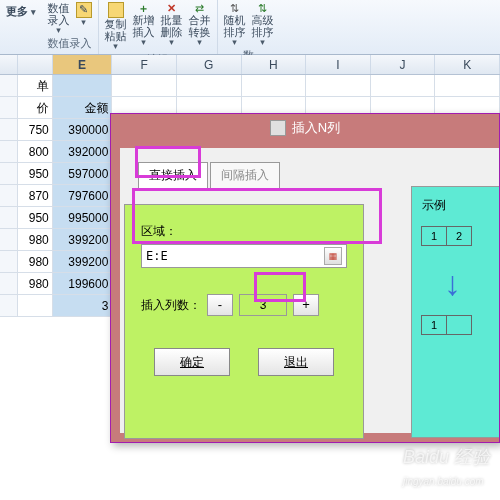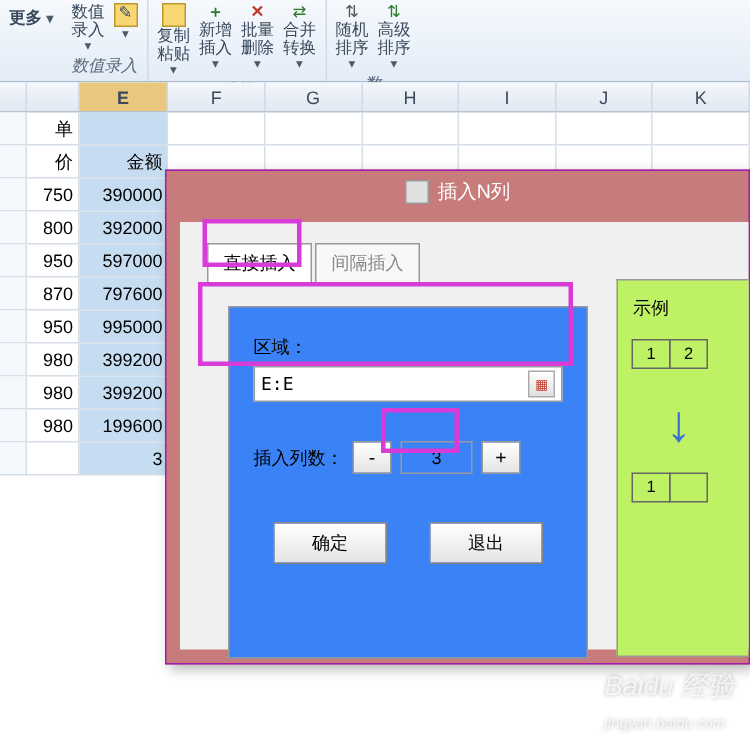--- a/index.html
+++ b/index.html
@@ -3,21 +3,21 @@
 <meta charset="utf-8">
 <style>
 * { box-sizing: border-box; margin: 0; padding: 0; font-family: "Microsoft YaHei", SimSun, sans-serif; }
 body { background: #f0f0f0; width: 500px; height: 500px; overflow: hidden; position: relative; }
 
 
 .ribbon { height: 55px; background: linear-gradient(#f6f9fd, #e3ecf7); border-bottom: 1px solid #a8b8cc; display: flex; align-items: flex-start; font-size: 11px; color: #3a4a5c; }
 .ribbon-group { text-align: center; padding: 2px 6px; border-right: 1px solid #cfdae8; height: 100%; display: flex; flex-direction: column; justify-content: space-between; }
 .ribbon-btns { display: flex; gap: 6px; justify-content: center; }
 .ribbon-btn { display: flex; flex-direction: column; align-items: center; font-size: 11px; line-height: 1.1; }
-.ribbon-label { font-size: 11px; color: #5a6a7c; padding-bottom: 2px; font-style: italic; }
+.ribbon-label { font-size: 11px; color: #5a6a7c; padding-bottom: 2px; }
 .ribbon-more { padding: 4px 6px; font-weight: bold; }
 .ico { width: 16px; height: 16px; display: inline-block; }
 .ico-copy { background:#f7d774; border:1px solid #b89a2c; }
 .ico-plus { color:#2a7a2a; font-weight:bold; }
 .ico-del { color:#c0392b; font-weight:bold; }
 .ico-swap { color:#2a7a2a; }
 .ico-rand { color:#555; }
 .ico-sort { color:#2a7a2a; }
 .drop { font-size: 9px; color: #4a5a6a; }
 
@@ -36,31 +36,31 @@
 .hcA{width:18px}.hcD{width:35px}.hcE{width:60px;background:#e9c77d;font-weight:bold}.hcF,.hcG,.hcH,.hcI,.hcJ,.hcK{width:65px}
 
 
 .dlg { position: absolute; top: 113px; left: 110px; width: 390px; height: 330px; background:#c77b7b; border:1px solid #a21caf; box-shadow: 3px 3px 8px rgba(0,0,0,0.3); }
 .dlg-title { height: 28px; color:#fff; font-size: 13px; text-align: center; line-height: 28px; display:flex; align-items:center; justify-content:center; gap:6px; }
 .dlg-ico { width:16px; height:16px; background:#e0e0e0; border:1px solid #999; display:inline-block; }
 .dlg-body { position: absolute; top: 34px; left: 9px; right: 0; bottom: 9px; background:#f0f0f0; }
 .tabs { display:flex; margin: 14px 0 16px 18px; }
 .tab { border:1px solid #999; border-bottom:none; padding:4px 10px; font-size:12px; background:#fff; margin-right:2px; }
 .tab.inactive { background:#f8f8f8; color:#888; }
-.panel { border:1px solid #999; margin: 0 0 0 32px; padding: 18px 16px 14px 16px; background:#3b82f6; width: 240px; height: 235px; }
+.panel { border:1px solid #999; margin: 0 0 0 4px; padding: 18px 16px 14px 16px; background:#bef264; width: 240px; height: 235px; }
 .fld-lbl { font-size:12px; margin-bottom:4px; }
 .range-box { border:1px solid #999; height:24px; display:flex; align-items:center; padding:0 4px; background:#fff; }
 .range-box input { border:none; outline:none; font-size:12px; width:180px; font-family: monospace; }
 .range-pick { width:18px; height:18px; background:linear-gradient(#fefefe,#e0e0e0); border:1px solid #aaa; display:flex; align-items:center; justify-content:center; font-size:9px; color:#c0392b; }
 .spin-row { display:flex; align-items:center; gap:6px; margin-top:26px; font-size:12px; }
 .spin-btn { width:26px; height:22px; border:1px solid #999; background:linear-gradient(#fff,#e4e4e4); text-align:center; line-height:20px; font-size:13px; }
 .spin-val { width:48px; height:22px; border:1px solid #999; text-align:center; line-height:20px; font-size:12px; }
 .btn-row { display:flex; gap:28px; margin-top:32px; justify-content:center; }
-.btn { width:76px; height:28px; border:1px solid #888; background:linear-gradient(#fff,#e4e4e4); font-size:12px; text-align:center; line-height:26px; }
-.example { position:absolute; top:38px; right:-0px; width:88px; border:1px solid #999; border-right:none; background:#bef264; padding:10px 0 0 10px; font-size:12px; height:252px; }
+.btn { width:76px; height:28px; border:1px solid #888; background:linear-gradient(#fff,#e4e4e4); font-size:12px; text-align:center; line-height:26px;text-decoration:underline; }
+.example { position:absolute; top:38px; right:-0px; width:88px; border:1px solid #999; border-right:none; background:#5eead4; padding:10px 0 0 10px; font-size:12px; height:252px; }
 .ex-title { margin-bottom:12px; }
 .ex-cells { display:flex; }
 .ex-cells span { width:26px; height:20px; border:1px solid #666; text-align:center; line-height:18px; font-size:11px; margin-left:-1px; }
 .ex-arrow { color:#3b6fd6; font-size:34px; margin: 18px 0 12px 22px; }
 
 
 .hl { position:absolute; border:3px solid #d83bd8; pointer-events:none; }
 .hl1 { top:146px; left:135px; width:66px; height:32px; }
 .hl2 { top:188px; left:132px; width:250px; height:56px; }
 .hl3 { top:272px; left:254px; width:52px; height:30px; }

